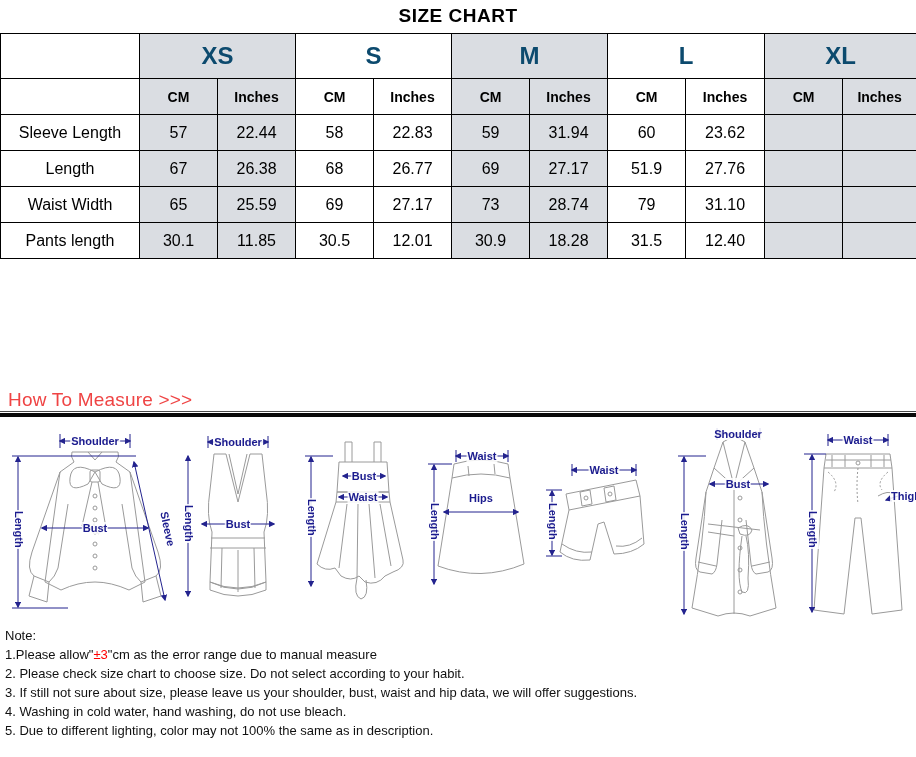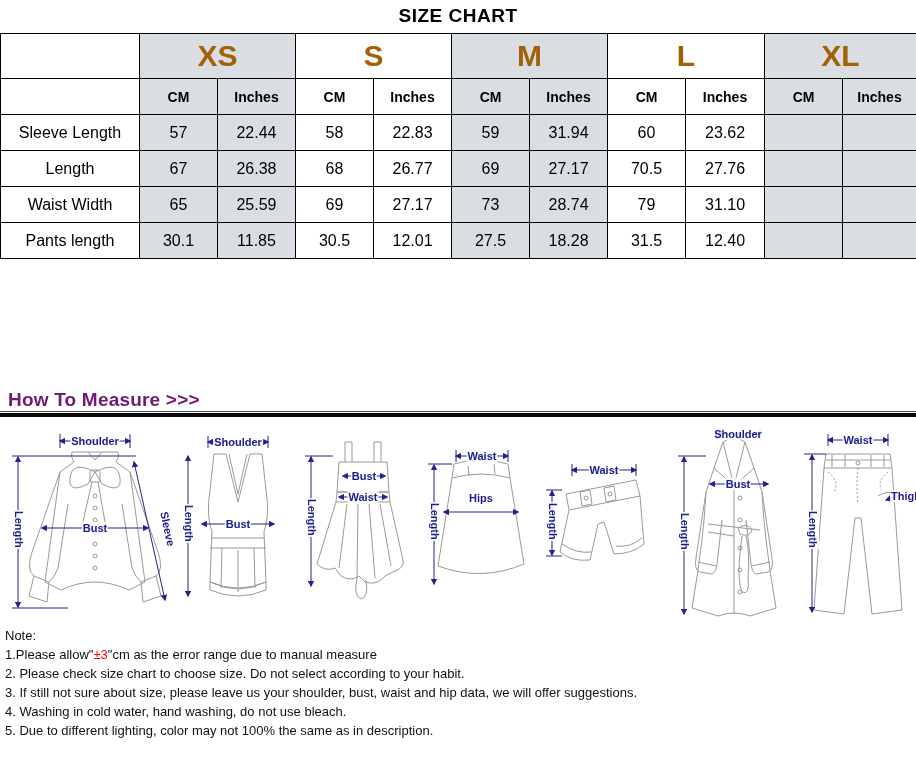--- a/index.html
+++ b/index.html
@@ -5,25 +5,25 @@
   html,body{margin:0;padding:0;background:#fff;}
   .page{position:relative;width:916px;height:757px;background:#fff;overflow:hidden;
         font-family:"Liberation Sans","DejaVu Sans",sans-serif;color:#000;}
   .title{position:absolute;top:5px;left:0;width:916px;text-align:center;
          font-size:19px;font-weight:bold;letter-spacing:.5px;}
   table.size-table{position:absolute;top:33px;left:0;width:916px;border-collapse:collapse;table-layout:fixed;}
   table.size-table td{border:1px solid #000;text-align:center;vertical-align:middle;padding:0;overflow:hidden;}
   tr.r-size td{height:44px;}
   tr.r-unit td{height:35px;font-weight:bold;font-size:14px;}
   tr.r-data td{height:35px;font-size:16px;}
-  td.size{color:#a16207;font-size:30px;font-weight:bold;}
+  td.size{color:#0c4a6e;font-size:24px;font-weight:bold;}
   td.rowlabel{font-size:13px;}
   .shade{background:#dadde2;}
-  .htm-heading{position:absolute;top:389px;left:8px;font-size:19px;font-weight:bold;
-               color:#701a75;letter-spacing:.2px;white-space:pre;}
+  .htm-heading{position:absolute;top:389px;left:8px;font-size:19px;font-weight:normal;
+               color:#ef4444;letter-spacing:.2px;white-space:pre;}
   .divider{position:absolute;top:411px;left:0;width:916px;}
   .divider .thin{height:1px;background:#4a4a4a;}
   .divider .gap{height:1px;background:#fff;}
   .divider .thick{height:4px;background:#0a0a0a;}
   .figures{position:absolute;top:426px;left:0;width:916px;height:200px;}
   .fig{position:absolute;}
   .fig svg{position:absolute;left:0;top:0;}
   .lbl{position:absolute;color:#1b1b8e;font-weight:bold;font-size:11px;line-height:12px;
        white-space:nowrap;background:rgba(255,255,255,.85);padding:0 1px;z-index:2;}
   .c{transform:translateX(-50%);}
@@ -100,21 +100,21 @@
         <td class="shade"></td>
       </tr>
       <tr class="r-data">
         <td class="rowlabel">Length</td>
         <td class="shade">67</td>
         <td class="shade">26.38</td>
         <td>68</td>
         <td>26.77</td>
         <td class="shade">69</td>
         <td class="shade">27.17</td>
-        <td>70.5</td>
+        <td>51.9</td>
         <td>27.76</td>
         <td class="shade"></td>
         <td class="shade"></td>
       </tr>
       <tr class="r-data">
         <td class="rowlabel">Waist Width</td>
         <td class="shade">65</td>
         <td class="shade">25.59</td>
         <td>69</td>
         <td>27.17</td>
@@ -124,21 +124,21 @@
         <td>31.10</td>
         <td class="shade"></td>
         <td class="shade"></td>
       </tr>
       <tr class="r-data">
         <td class="rowlabel">Pants length</td>
         <td class="shade">30.1</td>
         <td class="shade">11.85</td>
         <td>30.5</td>
         <td>12.01</td>
-        <td class="shade">27.5</td>
+        <td class="shade">30.9</td>
         <td class="shade">18.28</td>
         <td>31.5</td>
         <td>12.40</td>
         <td class="shade"></td>
         <td class="shade"></td>
       </tr>
     </tbody>
   </table>
 
   <div class="htm-heading">How To Measure &gt;&gt;&gt;</div>

